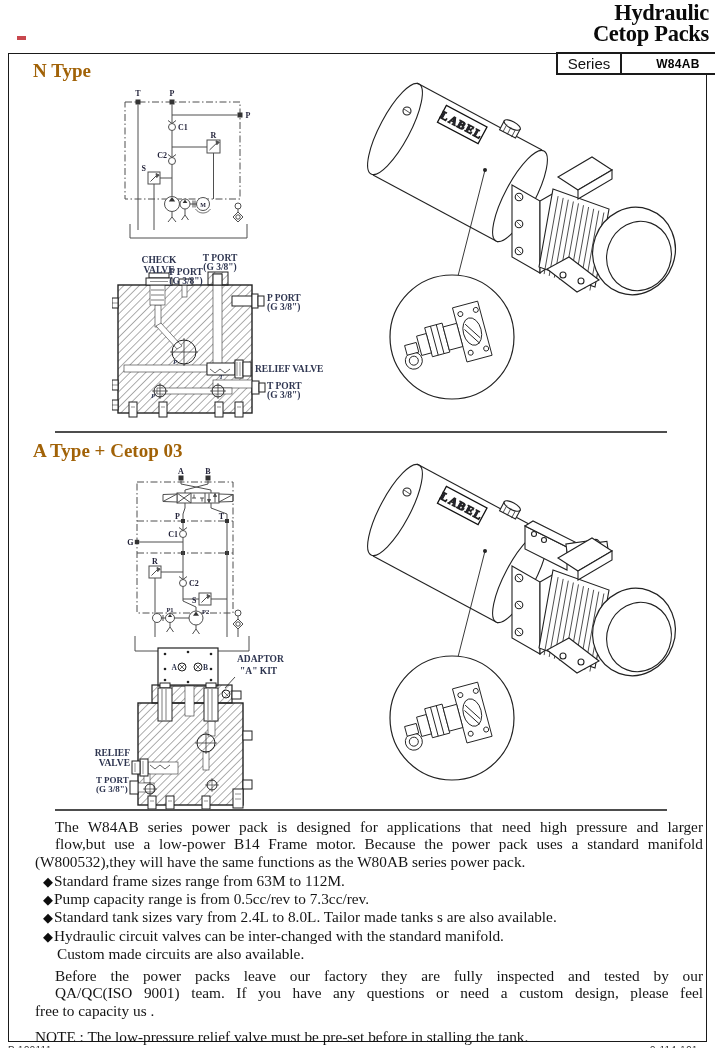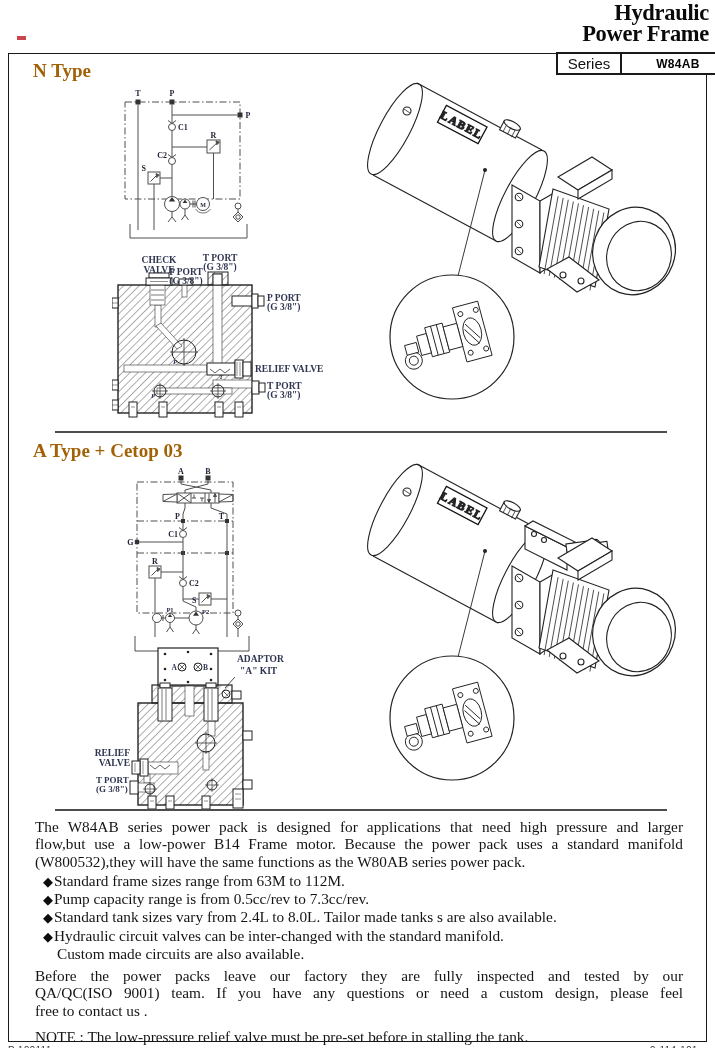--- a/index.html
+++ b/index.html
@@ -32,21 +32,21 @@
   .main-box {
     position:absolute; left:8px; top:53px; width:699px; height:989px;
     border:1.6px solid #1a1a1a; background:#fff;
   }
   .section-heading {
     position:absolute; font-size:19px; color:#a16207; font-family:"Liberation Serif", serif;
   }
   .divider { position:absolute; left:55px; width:612px; height:2px; background:#4d4d4d; }
   .body-text { position:absolute; left:35px; top:818px; width:648px; font-size:15.3px; line-height:17.3px; color:#141414; }
   .line { width:100%; }
-  .just { text-align:justify; text-align-last:justify; }
+  .just { text-align:justify; text-align-last:justify;margin-left:20px; }
   .bullets { margin-top:2px; padding-left:8px; line-height:17.2px; }
   .bullet-row { display:flex; align-items:baseline; }
   .diamond { font-size:13px; margin-right:1px; color:#0d0d0d; }
   .bullet-cont { padding-left:14px; }
   .para2 { margin-top:5px; }
   .note-line { margin-top:9px; }
   .footer-text {
     position:absolute; top:1043px; font-family:"Liberation Sans", sans-serif;
     font-size:9.5px; color:#333; letter-spacing:0.6px;
   }
@@ -59,21 +59,21 @@
 </style>
 </head>
 <body>
 
 <div class="page">
 
   <span class="red-mark"></span>
 
   <div class="header-title">
     <div>Hydraulic</div>
-    <div>Power Frame</div>
+    <div>Cetop Packs</div>
   </div>
 
   <div class="series-box">
     <span class="cell-label">Series</span>
     <span class="cell-value">W84AB</span>
   </div>
 
   <div class="main-box"></div>
 
   <h2 class="section-heading" style="left:33px; top:60px;">N Type</h2>
@@ -576,21 +576,21 @@
       <div class="bullet-row">
           <span class="diamond">◆</span>
           <span>Hydraulic circuit valves can be inter-changed with the standard manifold.</span>
         </div>
       <div class="bullet-cont">Custom made circuits are also available.</div>
     </div>
 
     <div class="para2">
       <div class="line just">Before the power packs leave our factory they are fully inspected and tested by our</div>
       <div class="line just">QA/QC(ISO 9001) team. If you have any questions or need a custom design, please feel</div>
-      <div class="line">free to contact us  .</div>
+      <div class="line">free to capacity us  .</div>
     </div>
 
     <div class="note-line">NOTE : The low-pressure relief valve must be pre-set before in stalling the tank.</div>
   </div>
 
   <div class="footer-text footer-left">P   100111</div>
   <div class="footer-text footer-right">0-114-101</div>
 
 </div>
 

